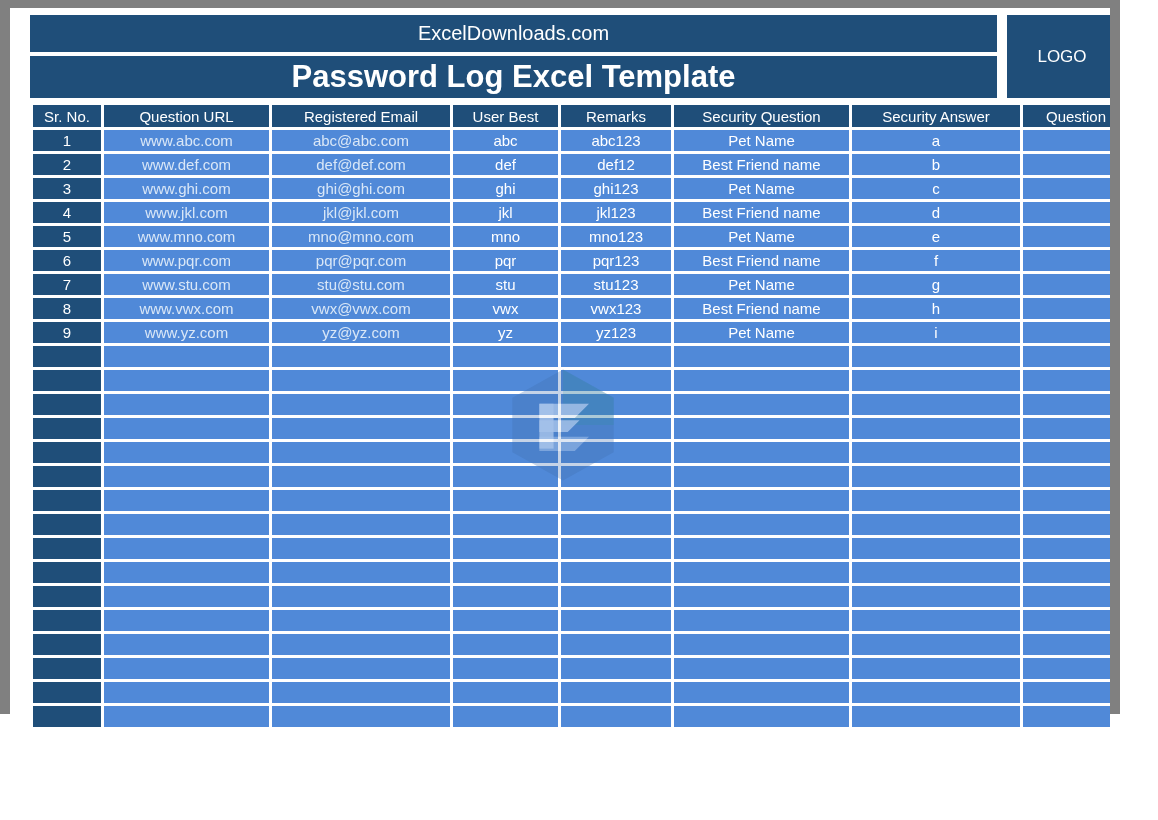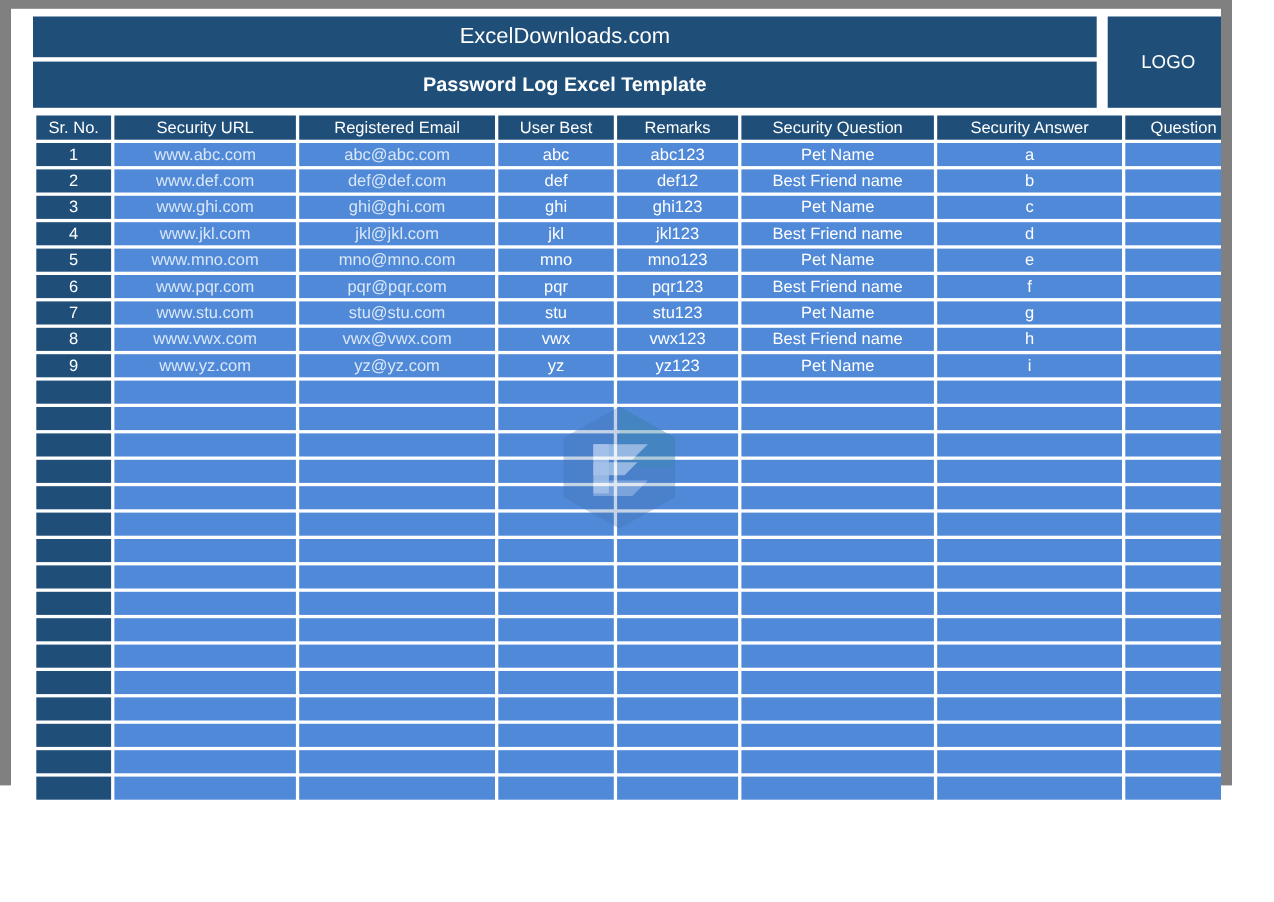--- a/index.html
+++ b/index.html
@@ -47,21 +47,21 @@
     left: 0; width: 100%;
     background: #1F4E79;
     color: #FFFFFF;
     display: flex;
     align-items: center;
     justify-content: center;
     text-align: center;
     white-space: nowrap;
   }
   #brand-bar   { top: 0;    height: 37px; font-size: 20px; font-weight: 400; }
-  #doc-title-bar { top: 41px; height: 42px; font-size: 18px; font-weight: bold; }
+  #doc-title-bar { top: 41px; height: 42px; font-size: 31px; font-weight: bold; }
 
   #logo-cell {
     position: absolute;
     left: 997px; top: 7px;
     width: 110px; height: 83px;
     background: #1F4E79;
     color: #FFFFFF;
     font-size: 17px;
     display: flex; align-items: center; justify-content: center;
   }
@@ -147,21 +147,21 @@
           <col class="c-email">
           <col class="c-user">
         <col class="c-pass">
           <col class="c-sq">
           <col class="c-sa">
           <col class="c-rem">
       </colgroup>
       <thead>
         <tr>
           <th>Sr. No.</th>
-          <th>Security URL</th>
+          <th>Question URL</th>
           <th>Registered Email</th>
           <th>User Best</th>
           <th>Remarks</th>
           <th>Security Question</th>
           <th>Security Answer</th>
           <th>Question</th>
         </tr>
       </thead>
       <tbody id="table-body">
           <tr>

